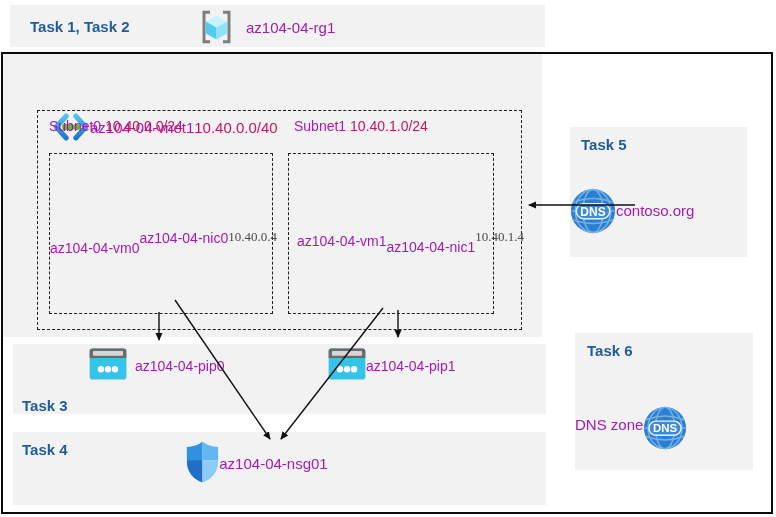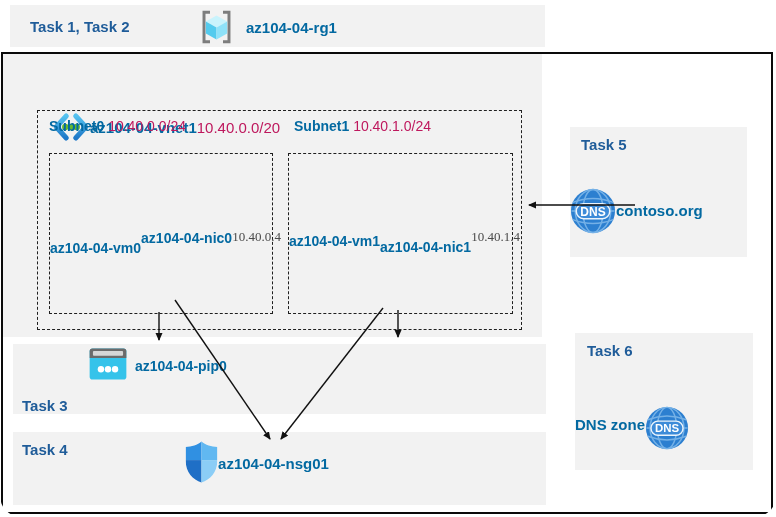--- a/index.html
+++ b/index.html
@@ -1,21 +1,21 @@
 <!DOCTYPE html>
 <html><head>
 <meta charset="utf-8">
 <style>
   html,body{margin:0;padding:0;background:#ffffff;}
   .page{position:relative;width:776px;height:517px;background:#ffffff;overflow:hidden;
-        font-family:"Liberation Sans",sans-serif;border-radius:21px;}
+        font-family:"Liberation Sans",sans-serif;}
   .abs{position:absolute;}
   .panel{background:#F2F2F2;}
   .task{color:#1F5C99;font-weight:700;font-size:15px;}
-  .name{font-size:14px;font-weight:700;color:#0369a1;white-space:nowrap;}
+  .name{font-size:14px;font-weight:400;color:#a21caf;white-space:nowrap;}
   .big{font-size:15px;}
   .dim{color:#be185d;font-weight:400;}
   .ip{font-size:13px;color:#4a4a4a;white-space:nowrap;font-family:Liberation Serif, serif;}
   .dashed{border:1.5px dashed #1f1f1f;box-sizing:border-box;}
   .col{display:flex;flex-direction:row;align-items:center;}
   .row{display:flex;align-items:center;}
   .mainbox{border:2px solid #0a0a0a;box-sizing:border-box;background:#fff;}
   .overlay{position:absolute;left:0;top:0;width:776px;height:517px;z-index:50;pointer-events:none;}
   svg text{font-family:"Liberation Sans",sans-serif;}
 </style>
@@ -49,21 +49,21 @@
               <stop offset="1" stop-color="#1E78C8"></stop>
           </linearGradient>
         </defs>
         <path d="M15,3.5 L4.5,15 L15,26.5" stroke="url(#vng)" stroke-width="5.4" fill="none" stroke-linecap="round" stroke-linejoin="round"></path>
         <path d="M25,3.5 L35.5,15 L25,26.5" stroke="url(#vng)" stroke-width="5.4" fill="none" stroke-linecap="round" stroke-linejoin="round"></path>
         <circle cx="14" cy="15" r="3.4" fill="#68B82E"></circle>
         <circle cx="20" cy="15" r="3.4" fill="#68B82E"></circle>
         <circle cx="26" cy="15" r="3.4" fill="#68B82E"></circle>
       </svg>
       <span class="name big">az104-04-vnet1</span>
-      <span class="big dim">10.40.0.0/20</span>
+      <span class="big dim">10.40.0.0/40</span>
     </div>
   </div>
 
   <div class="abs dashed" style="left:37px;top:110px;width:485px;height:220px;">
     <div class="abs" style="left:11px;top:7px;font-size:14px;">
       <span class="name">Subnet0</span>
       <span class="dim">10.40.0.0/24</span>
     </div>
     <div class="abs" style="left:256px;top:7px;font-size:14px;">
       <span class="name">Subnet1</span>
@@ -102,21 +102,21 @@
         <rect x="10" y="28.5" width="3.5" height="8" fill="#2F641A"></rect>
         <rect x="16" y="28.5" width="3.5" height="8" fill="#2F641A"></rect>
         <rect x="25.5" y="24" width="3" height="11" fill="#CFE8A8"></rect>
         <rect x="34" y="7" width="5.5" height="9" fill="#FFB900"></rect>
         <rect x="34" y="22" width="5.5" height="9" fill="#FFB900"></rect>
       </svg>
       <div class="name" style="margin-top:3px;">az104-04-nic0</div>
       <div class="ip" style="margin-top:1px;">10.40.0.4</div>
     </div>
 
-    <div class="abs dashed col" style="left:250px;top:42px;width:225px;height:161px;padding-top:6px;">
+    <div class="abs dashed col" style="left:250px;top:42px;width:206px;height:161px;padding-top:6px;padding-left:8px;">
       <svg width="46" height="42" viewBox="0 0 48 44">
         <defs>
             <linearGradient id="vmB" x1="0" y1="0" x2="0" y2="1">
           <stop offset="0" stop-color="#38A5E9"></stop>
               <stop offset="1" stop-color="#1767BE"></stop>
             </linearGradient>
           </defs>
         <rect x="1.5" y="1.5" width="45" height="31" rx="2.5" fill="url(#vmB)"></rect>
         <polygon points="24,9 32,13.5 24,18 16,13.5" fill="#D8F4FD"></polygon>
         <polygon points="16,13.5 24,18 24,28 16,23.5" fill="#7FD4F2"></polygon>
@@ -172,20 +172,31 @@
       <svg width="38" height="32" viewBox="0 0 40 34">
         <rect x="0.5" y="0.5" width="39" height="33" rx="3" fill="#35C3EA"></rect>
         <path d="M0.5,10.5 V3.5 a3,3 0 0 1 3,-3 h33 a3,3 0 0 1 3,3 v7 z" fill="#6B6B6B"></path>
         <rect x="4" y="3.2" width="32" height="5" rx="1" fill="#D6D6D6"></rect>
         <circle cx="12.5" cy="22.5" r="3.4" fill="#ffffff"></circle>
         <circle cx="20" cy="22.5" r="3.4" fill="#ffffff"></circle>
         <circle cx="27.5" cy="22.5" r="3.4" fill="#ffffff"></circle>
       </svg>
       <div class="name" style="margin-top:3px;">az104-04-pip0</div>
     </div>
+    <div class="abs col" style="left:315px;top:4px;width:168px;">
+      <svg width="38" height="32" viewBox="0 0 40 34">
+        <rect x="0.5" y="0.5" width="39" height="33" rx="3" fill="#35C3EA"></rect>
+        <path d="M0.5,10.5 V3.5 a3,3 0 0 1 3,-3 h33 a3,3 0 0 1 3,3 v7 z" fill="#6B6B6B"></path>
+        <rect x="4" y="3.2" width="32" height="5" rx="1" fill="#D6D6D6"></rect>
+        <circle cx="12.5" cy="22.5" r="3.4" fill="#ffffff"></circle>
+        <circle cx="20" cy="22.5" r="3.4" fill="#ffffff"></circle>
+        <circle cx="27.5" cy="22.5" r="3.4" fill="#ffffff"></circle>
+      </svg>
+      <div class="name" style="margin-top:3px;">az104-04-pip1</div>
+    </div>
   </div>
 
   <div class="abs panel" style="left:13px;top:432px;width:533px;height:73px;">
     <div class="abs task" style="left:9px;top:9px;">Task 4</div>
     <div class="abs col" style="left:164px;top:9px;width:160px;justify-content:center;">
       <svg width="33" height="42" viewBox="0 0 34 44">
         <defs>
           <clipPath id="nsgc">
             <path d="M17,0.5 C21,4 27.5,6 33.5,6.2 V21 C33.5,33 26,40.5 17,43.5 C8,40.5 0.5,33 0.5,21 V6.2 C6.5,6 13,4 17,0.5 Z"></path>
           </clipPath>

